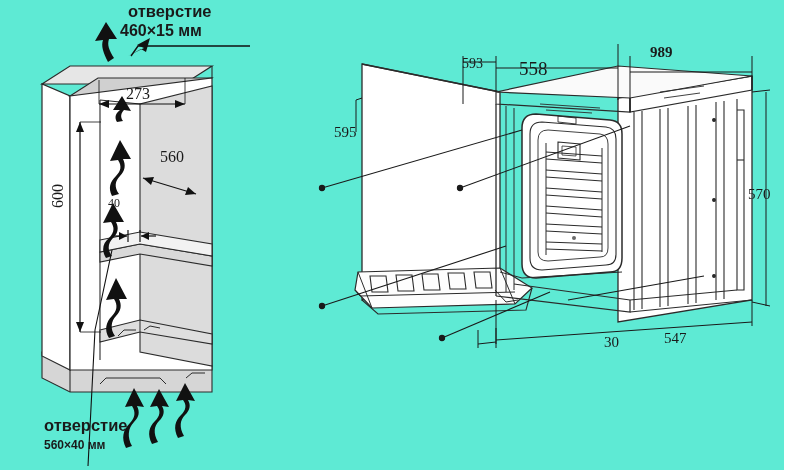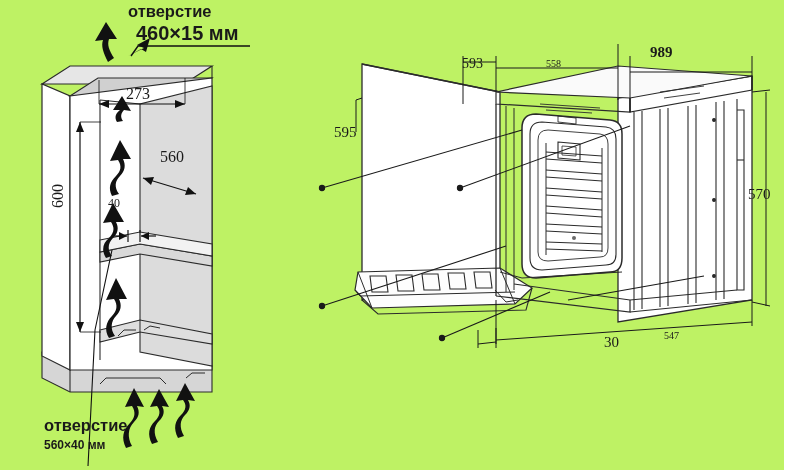--- a/index.html
+++ b/index.html
@@ -1,18 +1,18 @@
 <!DOCTYPE html>
 <html><head>
 <meta charset="utf-8">
 <style>
   html,body{margin:0;padding:0;background:#ffffff;}
   body{width:800px;height:470px;overflow:hidden;
        font-family:"Liberation Sans","DejaVu Sans",sans-serif;color:#1a1a1a;}
-  #stage{position:relative;width:784px;height:470px;background:#bef264;}
+  #stage{position:relative;width:784px;height:470px;background:#5eead4;}
   svg{display:block;}
   .lbl{position:absolute;font-weight:700;white-space:nowrap;}
   .dim{position:absolute;white-space:nowrap;font-family:"Liberation Serif","DejaVu Serif",serif;}
 </style>
 </head>
 <body>
 
 <div id="stage">
 
   <svg width="300" height="470" viewBox="0 0 300 470" style="position:absolute;left:0;top:0;">
@@ -113,21 +113,21 @@
       <path d="M156 236 L141 236" stroke-width="1.2"></path>
       <path d="M141 236 L149 232 L149 240 Z" fill="#111" stroke="none"></path>
 
       <path d="M88 466 L95 330 L112 250" stroke-width="1.1"></path>
 
       <path d="M250 46 L138 46 L131 56" stroke-width="1.4"></path>
     </g>
   </svg>
 
   <div class="lbl" style="left:128px;top:2px;font-size:16.5px;">отверстие</div>
-  <div class="lbl" style="left:136px;top:22px;font-size:20px;">460×15 мм</div>
+  <div class="lbl" style="left:120px;top:22px;font-size:16px;">460×15 мм</div>
 
   <div class="lbl" style="left:44px;top:416px;font-size:16.5px;">отверстие</div>
   <div class="lbl" style="left:44px;top:438px;font-size:12px;">560×40 мм</div>
 
   <div class="dim" style="left:126px;top:85px;font-size:16px;">273</div>
 
   <div class="dim" style="left:49px;top:208px;font-size:16px;transform:rotate(-90deg);transform-origin:left top;">600</div>
 
   <div class="dim" style="left:160px;top:148px;font-size:16px;text-align:right;">560</div>
 
@@ -273,23 +273,23 @@
         <path d="M196 328 L196 348"></path>
         <path d="M178 344 L196 342"></path>
       </g>
     </g>
   </svg>
 
   <div class="dim" style="left:334px;top:124px;font-size:15px;">595</div>
 
   <div class="dim" style="left:462px;top:56px;font-size:14px;text-align:center;">593</div>
 
-  <div class="dim" style="left:546px;top:58px;font-size:10px;">558</div>
+  <div class="dim" style="left:519px;top:58px;font-size:19px;">558</div>
 
   <div class="dim" style="left:650px;top:44px;font-size:15px;font-weight:700;">989</div>
 
   <div class="dim" style="left:748px;top:186px;font-size:15px;">570</div>
 
-  <div class="dim" style="left:664px;top:330px;font-size:10px;text-align:right;">547</div>
+  <div class="dim" style="left:664px;top:330px;font-size:15px;text-align:right;">547</div>
 
   <div class="dim" style="left:604px;top:334px;font-size:15px;">30</div>
 
 </div>
 
 </body></html>

